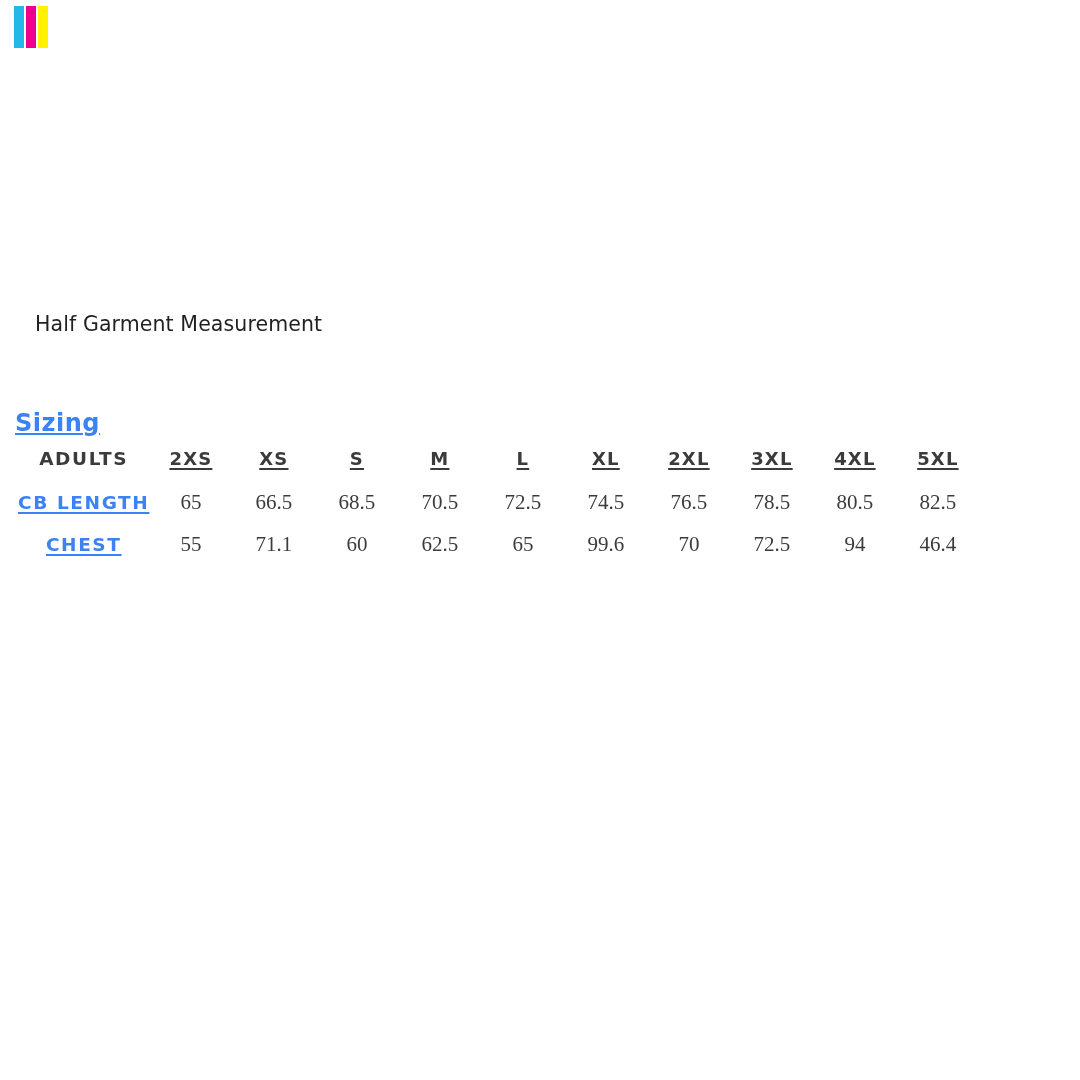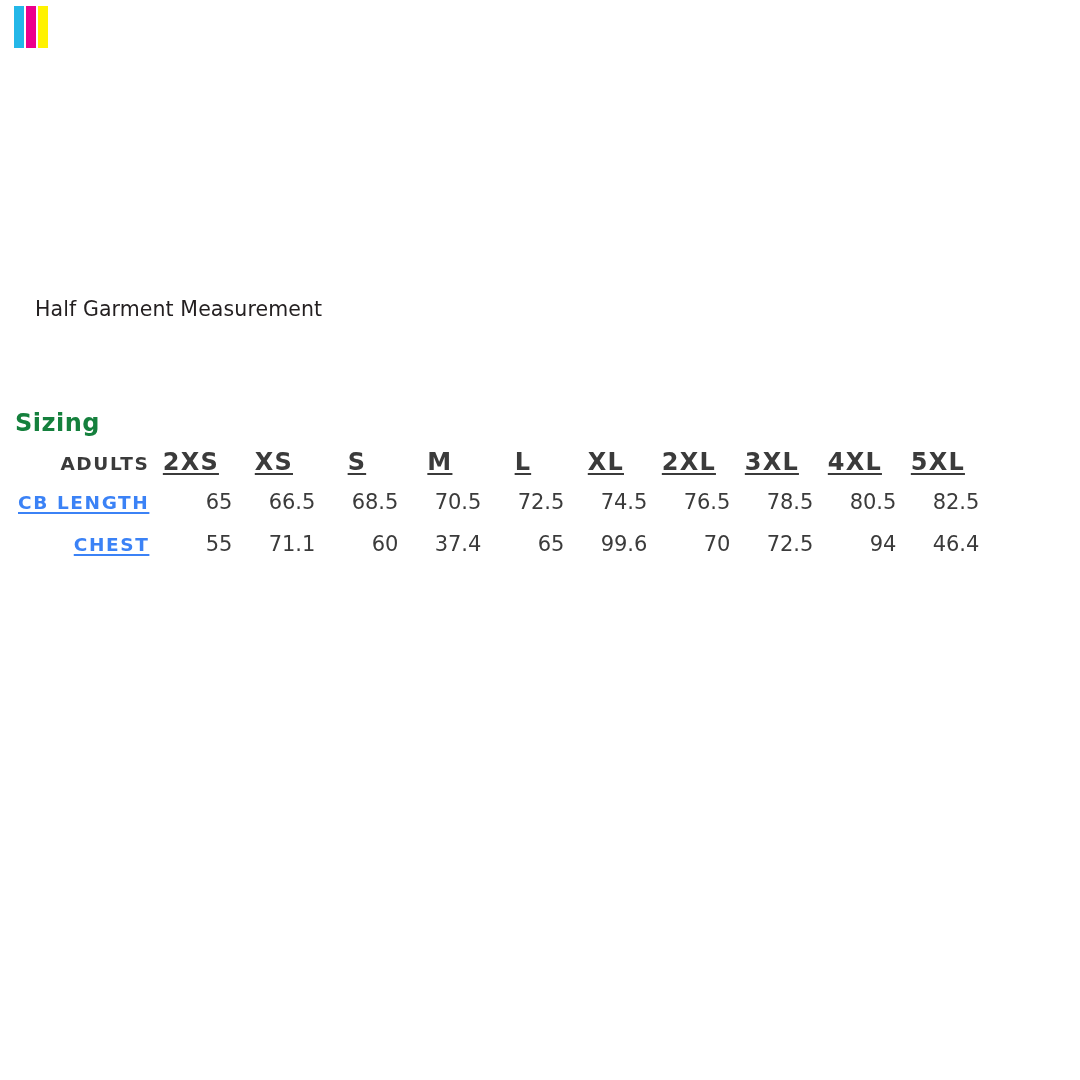--- a/index.html
+++ b/index.html
@@ -29,96 +29,98 @@
     display: block;
   }
   #logo .bar.b1 { background: #24b7e8; }
   #logo .bar.b2 { background: #ec008c; }
   #logo .bar.b3 { background: #fff200; }
 
   
   #caption {
     position: absolute;
     left: 35px;
-    top: 297px;
+    top: 312px;
     font-size: 20.5px;
     color: #231f20;
     letter-spacing: 0.1px;
     font-family: "DejaVu Sans", sans-serif;
     white-space: nowrap;
   }
 
   
   #sizing-title {
     position: absolute;
     left: 15px;
     top: 409px;
     font-size: 24px;
     font-weight: bold;
-    color: #15803d;
+    color: #3b82f6;
     letter-spacing: 0.5px;
     font-family: "DejaVu Sans", sans-serif;
+    text-decoration: underline;
   }
 
   table#size-table {
     position: absolute;
     left: 18px;
     top: 448px;
     border-collapse: collapse;
     font-family: "DejaVu Sans", sans-serif;
   }
   table#size-table th,
   table#size-table td {
     padding: 0;
     margin: 0;
     vertical-align: baseline;
   }
 
   
   .rowlabel {
-    text-align: right;
+    text-align: center;
     font-size: 18.5px;
     font-weight: bold;
     letter-spacing: 1.6px;
     padding-right: 10px;
     height: 42px;
     white-space: nowrap;
   }
   .rowlabel.header {
     color: #3b3b3b;
     text-decoration: none;
   }
   .rowlabel.measure {
     color: #3b82f6;
     text-decoration: underline;
     text-decoration-thickness: 1.5px;
     text-underline-offset: 3px;
   }
 
   
   th.sizecol {
-    font-size: 24px;
+    font-size: 18px;
     font-weight: bold;
     color: #3b3b3b;
     letter-spacing: 1.2px;
     width: 83px;
     height: 42px;
     text-decoration: underline;
     text-decoration-thickness: 1.5px;
     text-underline-offset: 3px;
   }
 
   
   td.val {
     font-size: 21px;
     color: #3b3b3b;
-    text-align: right;
+    text-align: center;
     width: 83px;
     height: 42px;
     font-weight: normal;
+    font-family: Liberation Serif, serif;
   }
 </style>
 </head>
 <body>
 
 <div id="logo">
   <span class="bar b1"></span>
   <span class="bar b2"></span>
   <span class="bar b3"></span>
 </div>
@@ -155,21 +157,21 @@
       <td class="val">76.5</td>
       <td class="val">78.5</td>
       <td class="val">80.5</td>
       <td class="val">82.5</td>
     </tr>
     <tr>
       <td class="rowlabel measure">CHEST</td>
       <td class="val">55</td>
       <td class="val">71.1</td>
       <td class="val">60</td>
-      <td class="val">37.4</td>
+      <td class="val">62.5</td>
       <td class="val">65</td>
       <td class="val">99.6</td>
       <td class="val">70</td>
       <td class="val">72.5</td>
       <td class="val">94</td>
       <td class="val">46.4</td>
     </tr>
   </tbody>
 </table>
 

